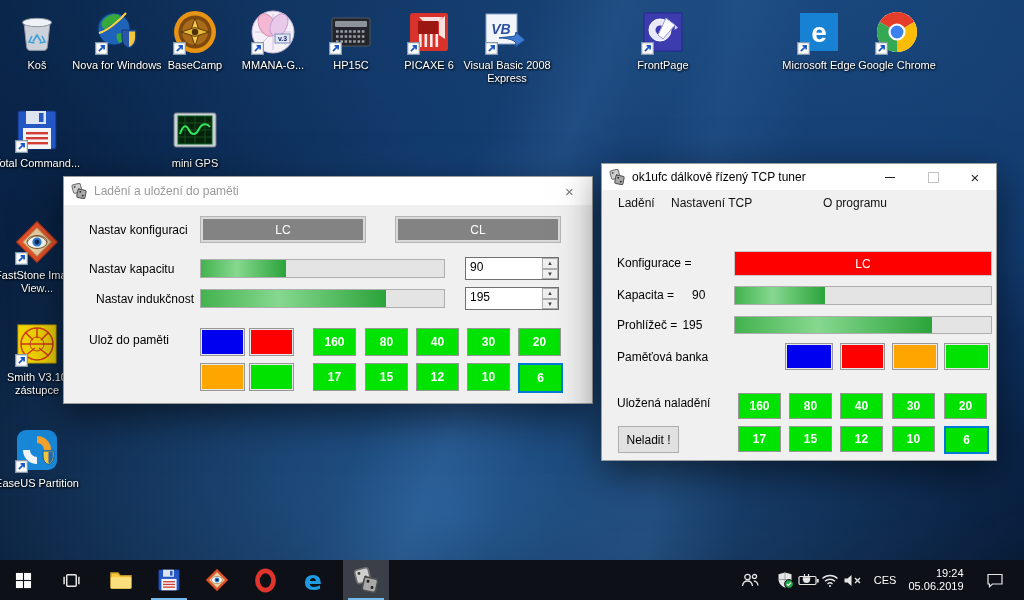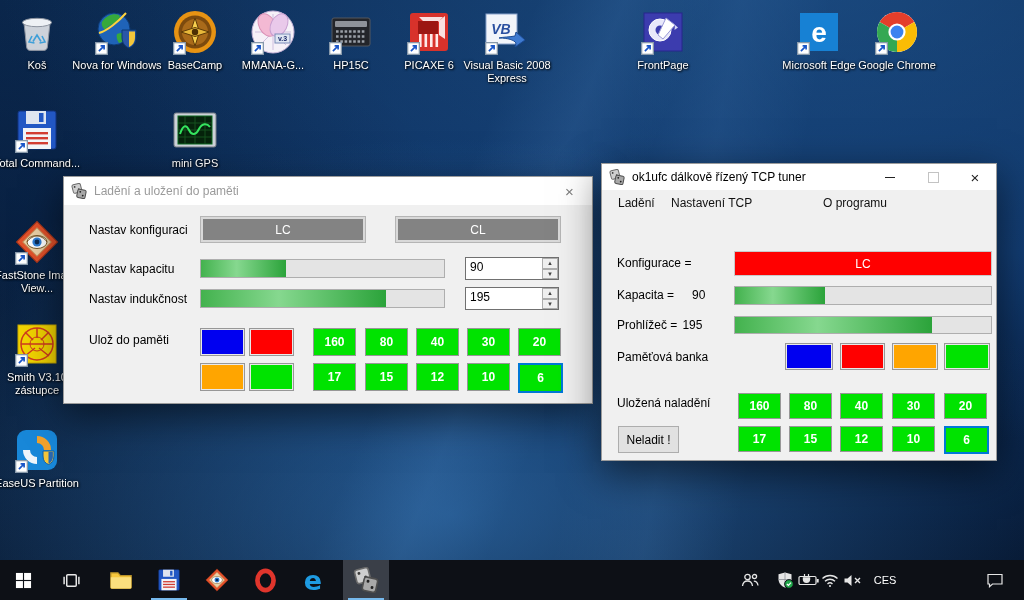--- a/index.html
+++ b/index.html
@@ -389,21 +389,21 @@
       <div class="pfill" style="width: 35%;"></div>
     </div>
   <div class="spin" style="left:401px;top:80px;width:92px;height:21px">
     <span class="spin-val">90</span>
     <span class="spin-btns">
         <span class="sb">▲</span>
         <span class="sb">▼</span>
       </span>
   </div>
 
-  <div class="lbl" style="left:25px;top:115px">Nastav indukčnost</div>
+  <div class="lbl" style="left:32px;top:115px">Nastav indukčnost</div>
   <div class="pbar" style="left:136px;top:112px;width:243px;height:17px">
       <div class="pfill" style="width: 76%;"></div>
     </div>
   <div class="spin" style="left:401px;top:110px;width:92px;height:21px">
     <span class="spin-val">195</span>
     <span class="spin-btns">
         <span class="sb">▲</span>
         <span class="sb">▼</span>
       </span>
   </div>
@@ -617,19 +617,25 @@
       <svg width="20" height="15" viewBox="0 0 20 14">
         <path d="M1.5 5h3l4-3.4v10.8L4.5 9h-3z" fill="#e6e6e6"></path>
         <path d="M12 4.5l5 5M17 4.5l-5 5" stroke="#e6e6e6" stroke-width="1.4"></path>
       </svg>
     </div>
 
   <div class="tray-item" style="left:870px;width:30px">
       <span class="tray-text">CES</span>
     </div>
 
+  <div class="tray-item" style="left:902px;width:68px">
+    <div class="clock">
+        <div>19:24</div>
+        <div>05.06.2019</div>
+      </div>
+  </div>
 
   <div class="tray-item" style="left:980px;width:30px">
       <svg width="18" height="16" viewBox="0 0 18 16" fill="none" stroke="#e6e6e6" stroke-width="1.2">
         <path d="M2 2.5h14v9.5H6.5L3.5 14.7v-2.7H2z"></path>
       </svg>
     </div>
 </div>
 
 </body></html>

